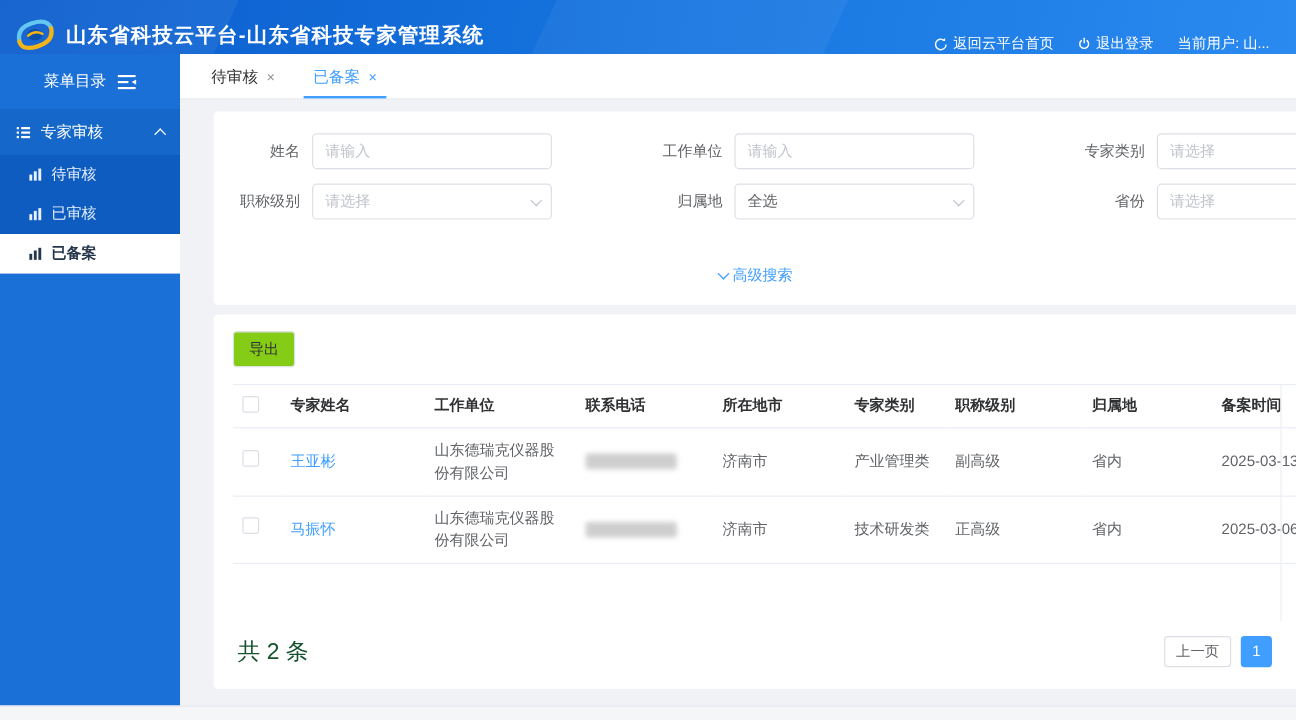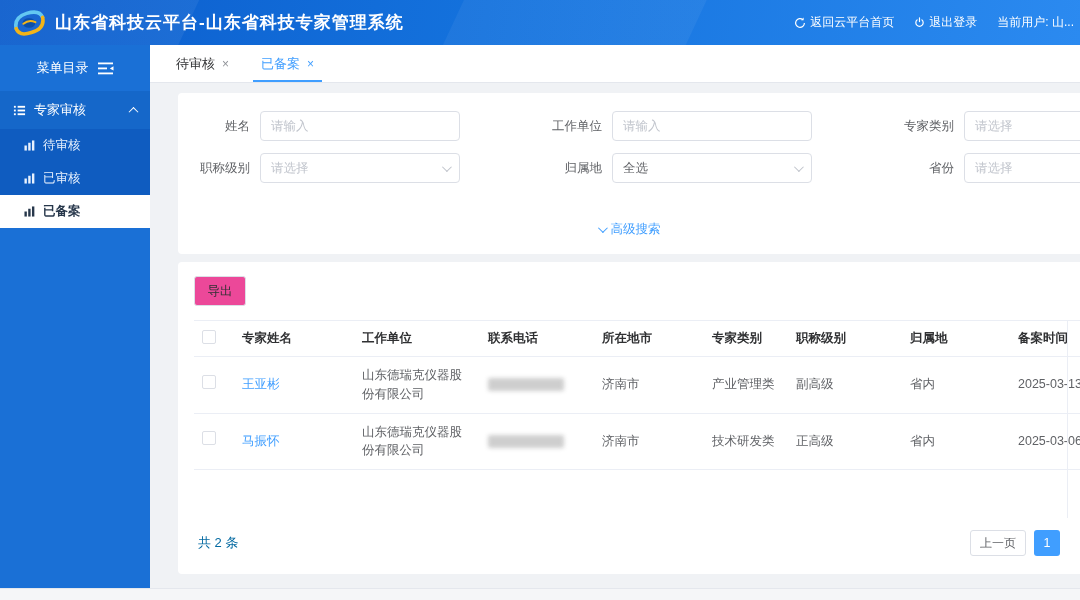--- a/index.html
+++ b/index.html
@@ -1,21 +1,21 @@
 <!DOCTYPE html>
 <html><head>
 <meta charset="utf-8">
 <style>
   * { margin:0; padding:0; box-sizing:border-box; }
   html,body { width:1080px; height:600px; overflow:hidden; font-family:"Liberation Sans","DejaVu Sans",sans-serif; background:#f0f2f5; }
   .app { width:1080px; height:600px; display:flex; flex-direction:column; }
 
   
   .topbar {
-    height:45px; flex:0 0 45px; display:flex; align-items:center; padding:0 0 0 12px;
+    height:45px; flex:0 0 45px; display:flex; align-items:flex-end; padding:0 16px 0 12px;
     color:#fff; position:relative; overflow:hidden;
     background:linear-gradient(100deg,#0b5ccc 0%,#1472dd 45%,#2b8af0 100%);
   }
   .topbar::before{
     content:""; position:absolute; inset:0;
     background:
       linear-gradient(115deg, rgba(255,255,255,.06) 180px, transparent 181px 420px, rgba(255,255,255,.05) 421px 640px, transparent 641px);
     pointer-events:none;
   }
   .brand { display:flex; align-items:center; gap:9px; flex-shrink:0; z-index:1; }
@@ -60,33 +60,33 @@
   input.control::placeholder { color:#c0c4cc; }
   input.control { outline:none; }
   .select { cursor:pointer; }
   .select .ph { color:#c0c4cc;font-family:Liberation Mono, monospace; }
   .select .val { color:#606266; }
   .select .chev { margin-left:auto; color:#c0c4cc; }
   .adv-search { display:flex; justify-content:center; align-items:center; gap:6px; color:#409eff; font-size:12.5px; padding:6px 0 8px 0; cursor:pointer;margin-top:32px; }
 
   
   .table-card { margin-top:8px; flex:1; display:flex; flex-direction:column; padding:14px 0 10px 16px; min-height:0; }
-  .export-btn { width:52px; height:30px; border:1px solid #dcdfe6; border-radius:3px; background:#ec4899; font-size:12.5px; color:#303133; cursor:pointer; font-family:inherit; }
+  .export-btn { width:52px; height:30px; border:1px solid #dcdfe6; border-radius:3px; background:#84cc16; font-size:12.5px; color:#303133; cursor:pointer; font-family:inherit; }
   .table-area { flex:1; margin-top:14px; position:relative; min-height:0; overflow:hidden; }
   .right-line { position:absolute; top:0; bottom:0; right:12px; width:1px; background:#ebeef5; }
   table.grid { border-collapse:collapse; table-layout:fixed; width:902px; border-top:1px solid #ebeef5; }
   table.grid th, table.grid td { text-align:left; padding:9px 8px; font-size:12.5px; border-bottom:1px solid #ebeef5; vertical-align:middle; }
   table.grid th { color:#303133; font-weight:bold; height:36px; }
   table.grid td { color:#606266; height:46px; line-height:1.5; }
   .checkbox { width:14px; height:14px; border:1px solid #dcdfe6; border-radius:2px; background:#fff; display:inline-block; cursor:pointer; }
   .name-link { color:#409eff; cursor:pointer; }
   .redacted { width:76px; height:13px; background:#c6c6c6; border-radius:2px; filter:blur(2px); opacity:.85; }
 
   .table-footer { flex:0 0 auto; display:flex; align-items:center; padding:12px 20px 8px 4px; }
-  .total-text { font-size:13px; color:#0369a1; }
+  .total-text { font-size:19px; color:#14532d; }
   .pager { margin-left:auto; display:flex; align-items:center; gap:8px; }
   .prev-btn { min-width:56px; height:26px; border:1px solid #dcdfe6; border-radius:3px; background:#fff; color:#606266; font-size:12px; cursor:pointer; font-family:inherit; }
   .page-num { width:26px; height:26px; border-radius:3px; background:#409eff; color:#fff; font-size:12.5px; display:flex; align-items:center; justify-content:center; cursor:pointer; }
 
   .bottom-strip { flex:0 0 12px; background:#f5f6f8; border-top:1px solid #e4e7ed; }
   svg { display:block; }
 </style>
 </head>
 <body>
 

